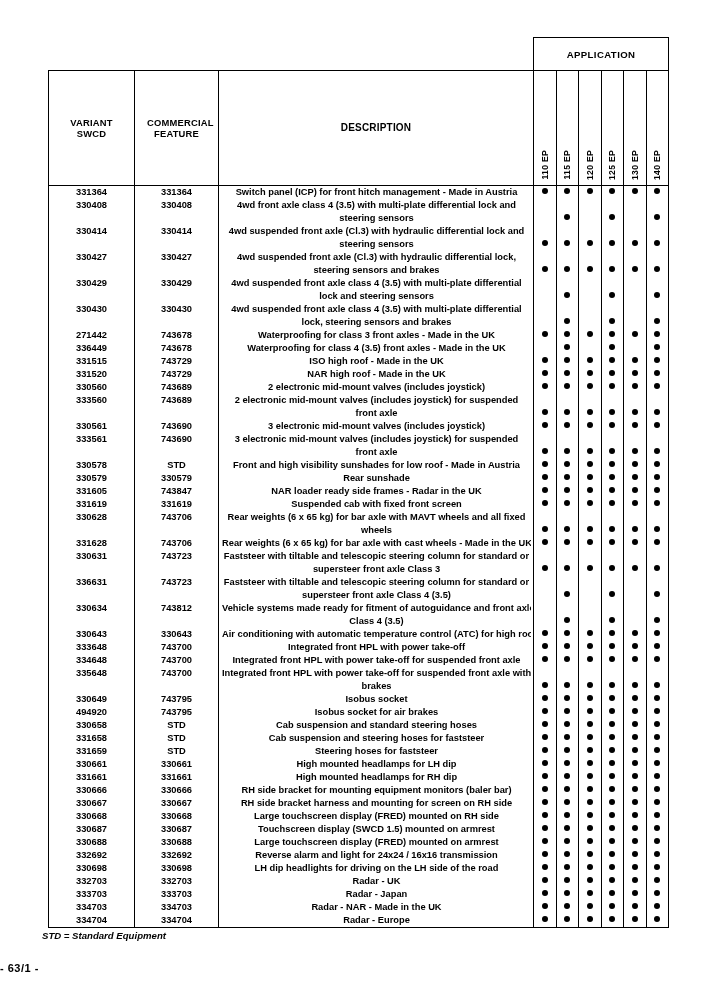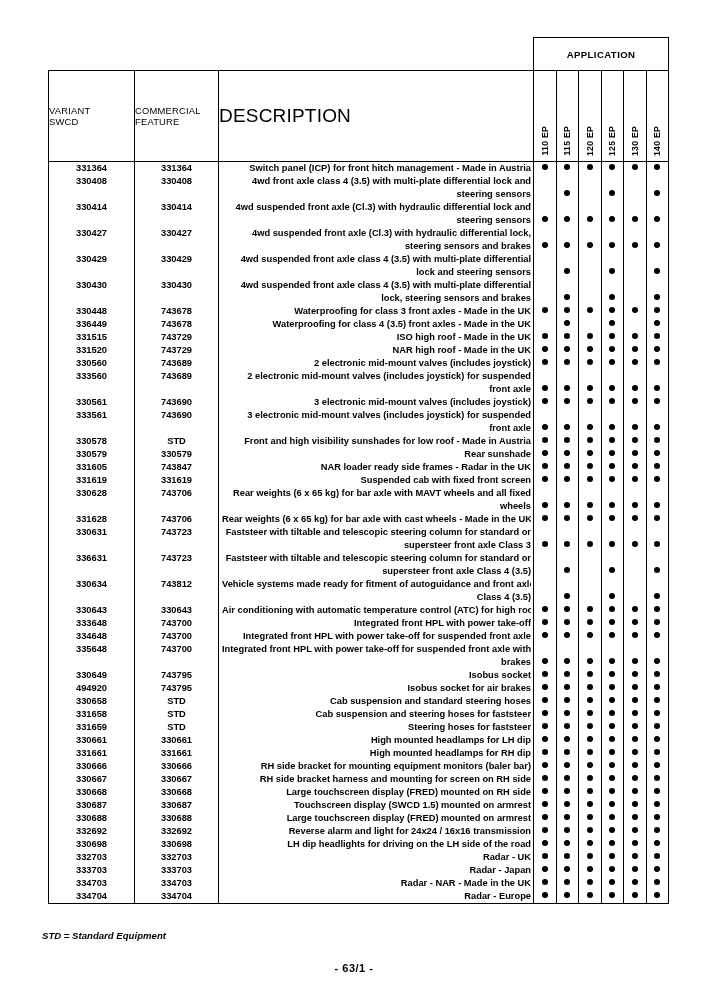--- a/index.html
+++ b/index.html
@@ -40,32 +40,33 @@
   }
 
   table.spec col.c-variant   { width: 86px; }
   table.spec col.c-commfeat  { width: 84px; }
   table.spec col.c-desc      { width: 315px; }
   table.spec col.c-app       { width: 22.5px; }
 
   
   .hdr-cell {
     border: 1.4px solid #000;
+    text-align: center;
     vertical-align: middle;
-    font-weight: normal;
+    font-weight: bold;
     letter-spacing: 0.2px;
-    padding: 0;
+    padding: 12px;
   }
   .hdr-variant, .hdr-commfeat {
     font-size: 9.4px;
     line-height: 11.5px;
     height: 90px;
   }
   .hdr-desc {
-    font-size: 19px;
+    font-size: 10px;
     line-height: 14px;
     height: 90px;
   }
 
   
   .app-span {
     border: 1.4px solid #000;
     border-bottom: 1.4px solid #000;
     text-align: center;
     vertical-align: middle;
@@ -112,21 +113,21 @@
     line-height: 13px;
     padding: 0;
     white-space: nowrap;
   }
   td.feat {
     border-left: none;
   }
   td.desc {
     border-left: 1.4px solid #000;
     border-right: 1.4px solid #000;
-    text-align: right;
+    text-align: center;
     vertical-align: top;
     font-weight: bold;
     font-size: 9.3px;
     line-height: 13px;
     padding: 0 2px 0 3px;
   }
   td.dotcell {
     border-left: 1.2px solid #000;
     border-right: 1.2px solid #000;
     text-align: center;
@@ -174,21 +175,21 @@
     font-size: 9.6px;
     font-weight: bold;
     white-space: nowrap;
     font-style: italic;
   }
   .page-number {
     position: absolute;
     left: 0;
     top: 962px;
     width: 708px;
-    text-align: center;
+    text-align: left;
     font-size: 11px;
     font-weight: bold;
     letter-spacing: 0.5px;
   }
 </style>
 </head>
 <body>
 
 <div class="page">
 
@@ -457,21 +458,21 @@
               <span class="desc-line blank-line">&nbsp;</span>
               <span class="desc-line"><span class="dot hidden"></span></span>
             </td>
             <td class="dotcell last">
               <span class="desc-line blank-line">&nbsp;</span>
               <span class="desc-line"><span class="dot"></span></span>
             </td>
           </tr>
           <tr class="body-row">
             <td class="code">
-              <span class="code-line">330448</span>
+              <span class="code-line">271442</span>
             </td>
             <td class="feat">
               <span class="feat-line">743678</span>
             </td>
             <td class="desc">
               <span class="desc-line">Waterproofing for class 3 front axles - Made in the UK</span>
             </td>
             <td class="dotcell first">
               <span class="desc-line"><span class="dot"></span></span>
             </td>

